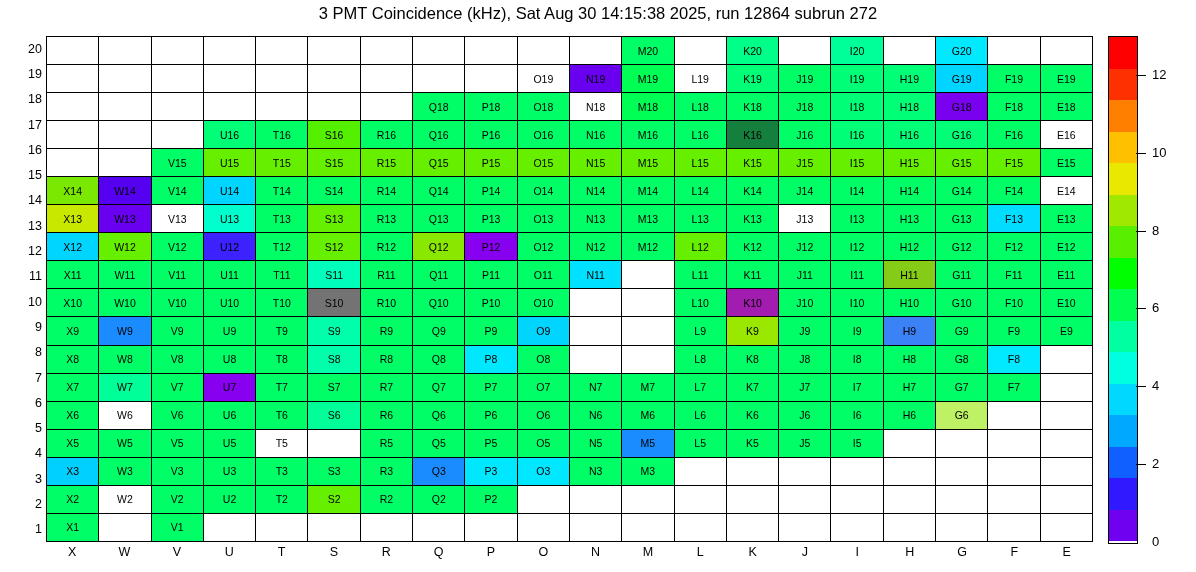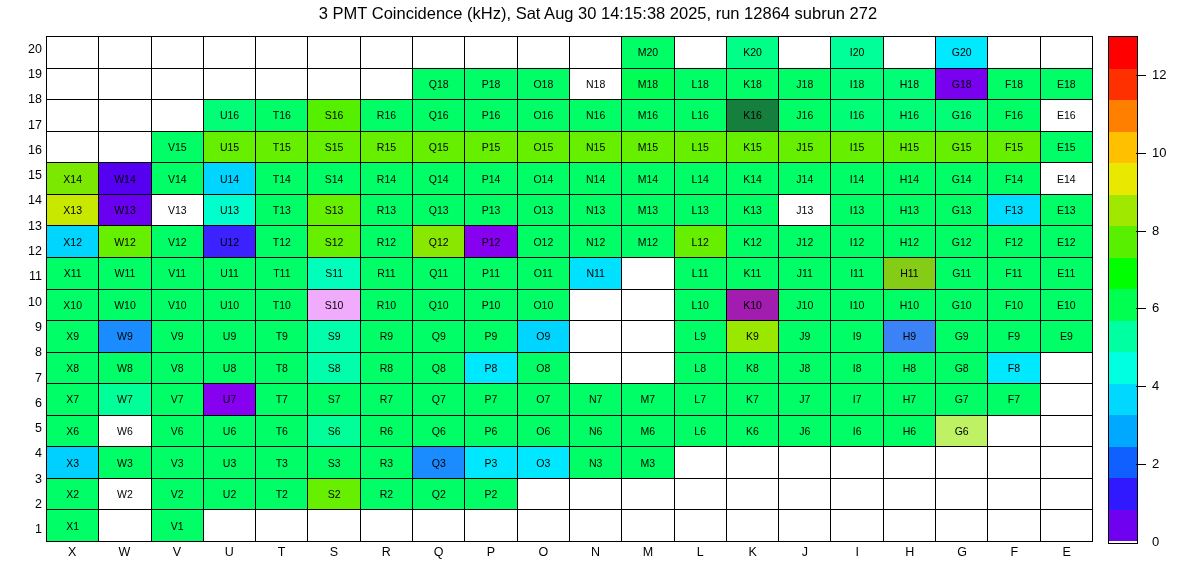--- a/index.html
+++ b/index.html
@@ -73,20 +73,42 @@
             <td class="empty"></td>
           </tr>
           <tr>
             <td class="empty"></td>
             <td class="empty"></td>
             <td class="empty"></td>
             <td class="empty"></td>
             <td class="empty"></td>
             <td class="empty"></td>
             <td class="empty"></td>
+            <td class="empty"></td>
+            <td class="empty"></td>
+            <td style="background:#ffffff">O19</td>
+            <td style="background:#6a00f0">N19</td>
+            <td style="background:#00ff55">M19</td>
+            <td style="background:#ffffff">L19</td>
+            <td style="background:#00ff77">K19</td>
+            <td style="background:#00ff66">J19</td>
+            <td style="background:#00ff77">I19</td>
+            <td style="background:#00ff77">H19</td>
+            <td style="background:#00d5ff">G19</td>
+            <td style="background:#00ff66">F19</td>
+            <td style="background:#00ff66">E19</td>
+          </tr>
+          <tr>
+            <td class="empty"></td>
+            <td class="empty"></td>
+            <td class="empty"></td>
+            <td class="empty"></td>
+            <td class="empty"></td>
+            <td class="empty"></td>
+            <td class="empty"></td>
             <td style="background:#00ff66">Q18</td>
             <td style="background:#00ff66">P18</td>
             <td style="background:#00ff66">O18</td>
             <td style="background:#ffffff">N18</td>
             <td style="background:#00ff55">M18</td>
             <td style="background:#00ff66">L18</td>
             <td style="background:#00ff66">K18</td>
             <td style="background:#00ff66">J18</td>
             <td style="background:#00ff77">I18</td>
             <td style="background:#00ff77">H18</td>
@@ -225,21 +247,21 @@
             <td style="background:#00ff66">G11</td>
             <td style="background:#00ff66">F11</td>
             <td style="background:#00ff66">E11</td>
           </tr>
           <tr>
             <td style="background:#00ff66">X10</td>
             <td style="background:#00ff66">W10</td>
             <td style="background:#00ff66">V10</td>
             <td style="background:#00ff66">U10</td>
             <td style="background:#00ff66">T10</td>
-            <td style="background:#f0abfc">S10</td>
+            <td style="background:#737373">S10</td>
             <td style="background:#00ff66">R10</td>
             <td style="background:#00ff66">Q10</td>
             <td style="background:#00ff66">P10</td>
             <td style="background:#00ff66">O10</td>
             <td class="empty"></td>
             <td class="empty"></td>
             <td style="background:#00ff66">L10</td>
             <td style="background:#a21caf">K10</td>
             <td style="background:#00ff66">J10</td>
             <td style="background:#00ff66">I10</td>
@@ -326,20 +348,42 @@
             <td style="background:#00ff66">P6</td>
             <td style="background:#00ff66">O6</td>
             <td style="background:#00ff66">N6</td>
             <td style="background:#00ff66">M6</td>
             <td style="background:#00ff66">L6</td>
             <td style="background:#00ff66">K6</td>
             <td style="background:#00ff66">J6</td>
             <td style="background:#00ff66">I6</td>
             <td style="background:#00ff66">H6</td>
             <td style="background:#bef264">G6</td>
+            <td class="empty"></td>
+            <td class="empty"></td>
+          </tr>
+          <tr>
+            <td style="background:#00ff66">X5</td>
+            <td style="background:#00ff66">W5</td>
+            <td style="background:#00ff66">V5</td>
+            <td style="background:#00ff66">U5</td>
+            <td style="background:#ffffff">T5</td>
+            <td class="empty"></td>
+            <td style="background:#00ff66">R5</td>
+            <td style="background:#00ff66">Q5</td>
+            <td style="background:#00ff66">P5</td>
+            <td style="background:#00ff66">O5</td>
+            <td style="background:#00ff66">N5</td>
+            <td style="background:#1a8cff">M5</td>
+            <td style="background:#00ff66">L5</td>
+            <td style="background:#00ff66">K5</td>
+            <td style="background:#00ff66">J5</td>
+            <td style="background:#00ff66">I5</td>
+            <td class="empty"></td>
+            <td class="empty"></td>
             <td class="empty"></td>
             <td class="empty"></td>
           </tr>
           <tr>
             <td style="background:#00d0ff">X3</td>
             <td style="background:#00ff66">W3</td>
             <td style="background:#00ff66">V3</td>
             <td style="background:#00ff66">U3</td>
             <td style="background:#00ff66">T3</td>
             <td style="background:#00ff66">S3</td>

